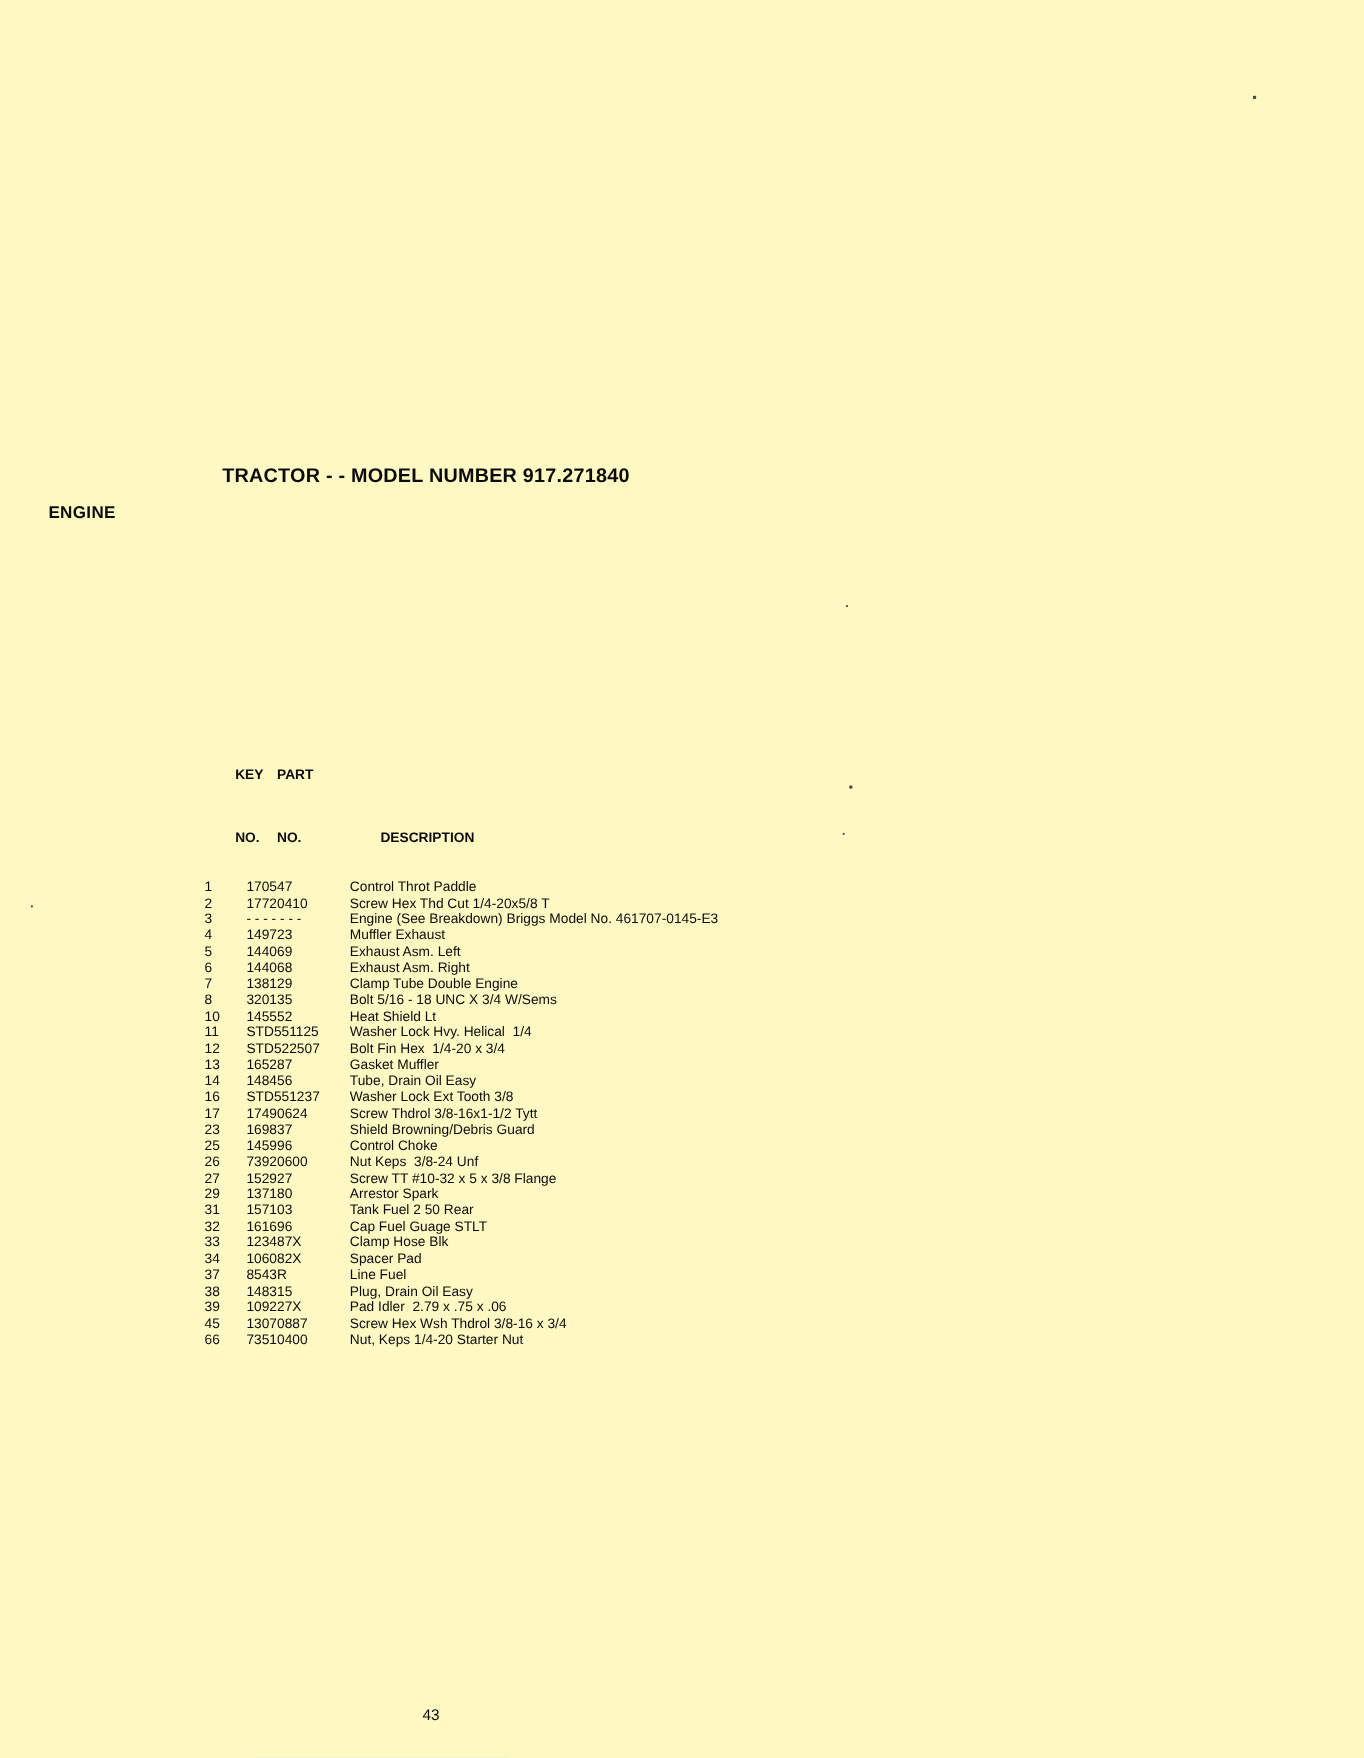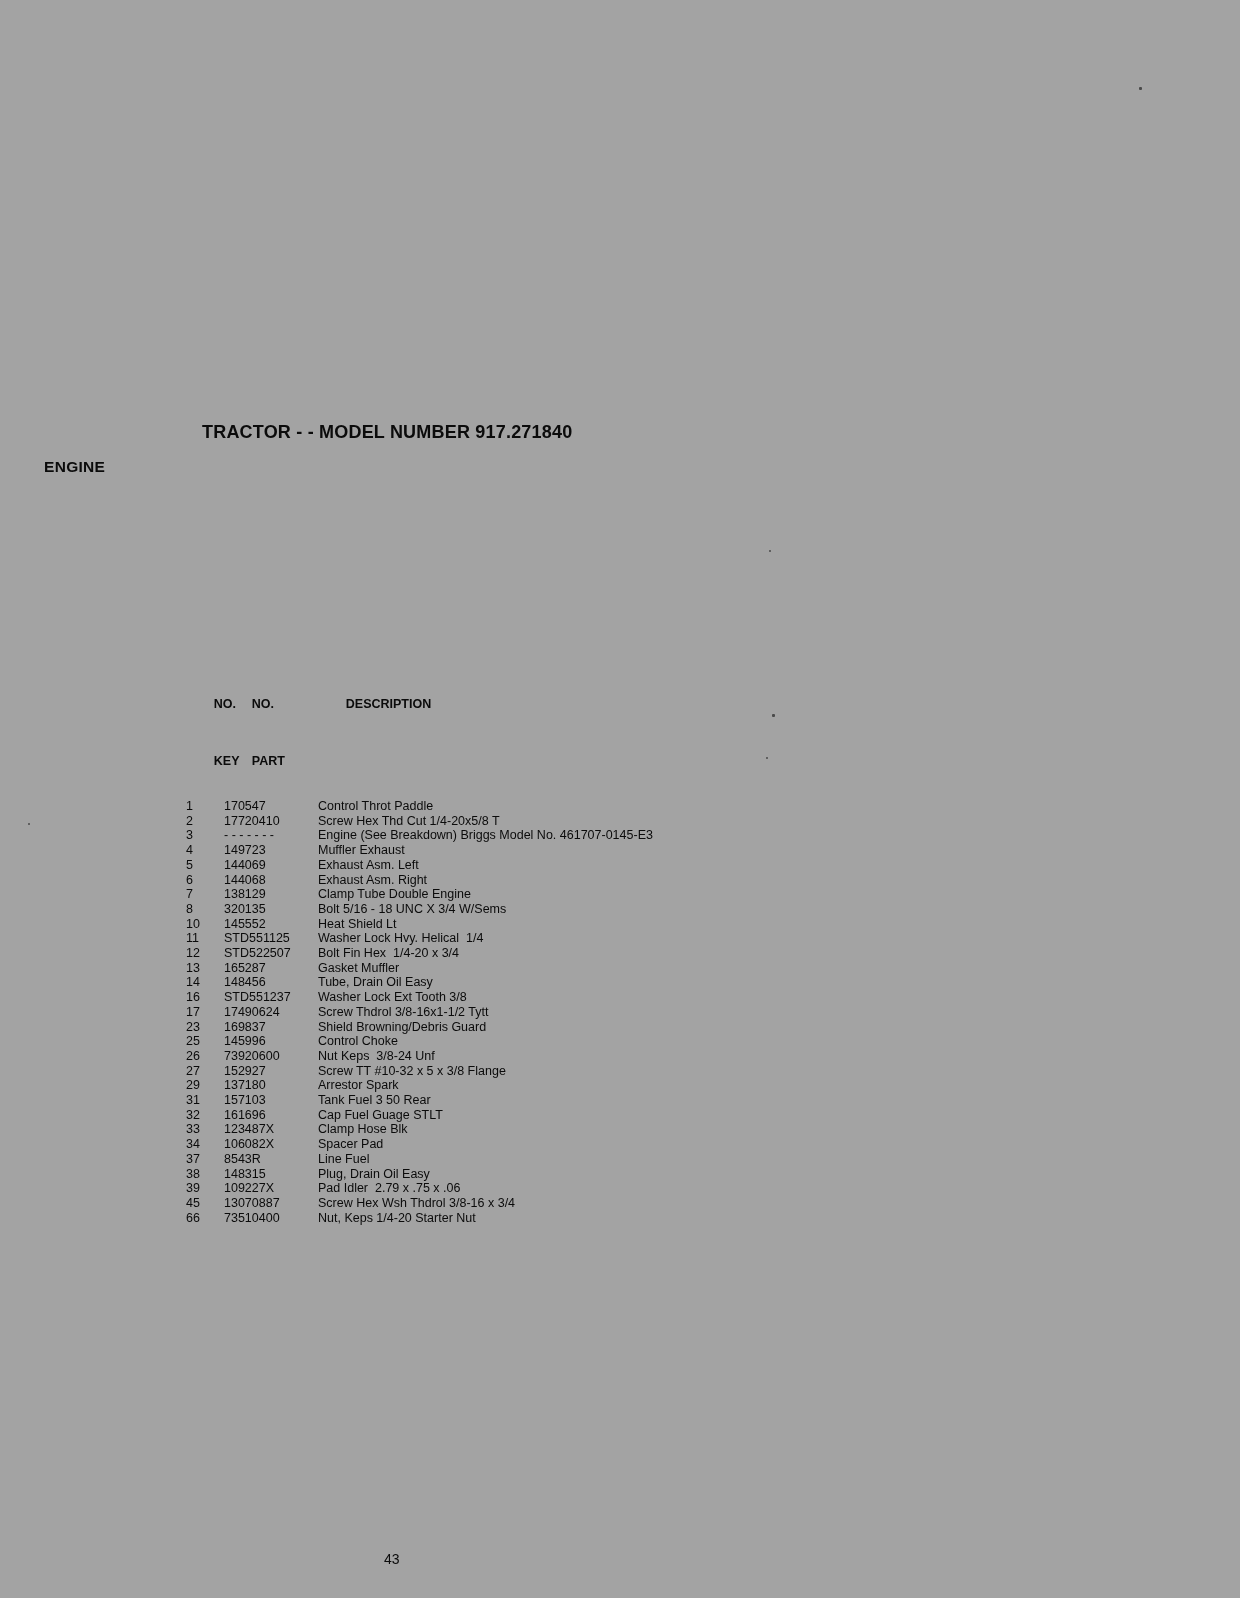--- a/index.html
+++ b/index.html
@@ -1,20 +1,20 @@
 <!DOCTYPE html>
 <html><head>
 <meta charset="utf-8">
 <style>
   html, body { margin: 0; padding: 0; background: #e8e8e8; }
   .page {
     position: relative;
     width: 1240px;
     height: 1598px;
-    background: #a3a3a3;
+    background: #fef9c3;
     font-family: "Liberation Sans", sans-serif;
     color: #0b0b0b;
     overflow: hidden;
     margin: 0 auto;
   }
   .title {
     position: absolute;
     left: 202px;
     top: 422px;
     font-size: 18px;
@@ -83,24 +83,24 @@
 
 <div class="page">
 
   <div class="title">TRACTOR - - MODEL NUMBER 917.271840</div>
 
   <div class="section-label">ENGINE</div>
 
   <div class="parts-table">
     <div class="thead">
       <div class="hrow">
-        <span class="c-key">NO.</span><span class="c-part">NO.</span><span class="c-desc">DESCRIPTION</span>
+        <span class="c-key">KEY</span><span class="c-part">PART</span>
       </div>
       <div class="hrow">
-        <span class="c-key">KEY</span><span class="c-part">PART</span>
+        <span class="c-key">NO.</span><span class="c-part">NO.</span><span class="c-desc">DESCRIPTION</span>
       </div>
     </div>
     <div class="tbody" id="table-body">
         <div class="trow"><span class="c-key">1</span><span class="c-part">170547</span><span class="c-desc">Control Throt Paddle</span></div>
         <div class="trow"><span class="c-key">2</span><span class="c-part">17720410</span><span class="c-desc">Screw Hex Thd Cut 1/4-20x5/8 T</span></div>
         <div class="trow"><span class="c-key">3</span><span class="c-part">- - - - - - -</span><span class="c-desc">Engine (See Breakdown) Briggs Model No. 461707-0145-E3</span></div>
         <div class="trow"><span class="c-key">4</span><span class="c-part">149723</span><span class="c-desc">Muffler Exhaust</span></div>
         <div class="trow"><span class="c-key">5</span><span class="c-part">144069</span><span class="c-desc">Exhaust Asm. Left</span></div>
         <div class="trow"><span class="c-key">6</span><span class="c-part">144068</span><span class="c-desc">Exhaust Asm. Right</span></div>
         <div class="trow"><span class="c-key">7</span><span class="c-part">138129</span><span class="c-desc">Clamp Tube Double Engine</span></div>
@@ -110,21 +110,21 @@
         <div class="trow"><span class="c-key">12</span><span class="c-part">STD522507</span><span class="c-desc">Bolt Fin Hex  1/4-20 x 3/4</span></div>
         <div class="trow"><span class="c-key">13</span><span class="c-part">165287</span><span class="c-desc">Gasket Muffler</span></div>
         <div class="trow"><span class="c-key">14</span><span class="c-part">148456</span><span class="c-desc">Tube, Drain Oil Easy</span></div>
         <div class="trow"><span class="c-key">16</span><span class="c-part">STD551237</span><span class="c-desc">Washer Lock Ext Tooth 3/8</span></div>
         <div class="trow"><span class="c-key">17</span><span class="c-part">17490624</span><span class="c-desc">Screw Thdrol 3/8-16x1-1/2 Tytt</span></div>
         <div class="trow"><span class="c-key">23</span><span class="c-part">169837</span><span class="c-desc">Shield Browning/Debris Guard</span></div>
         <div class="trow"><span class="c-key">25</span><span class="c-part">145996</span><span class="c-desc">Control Choke</span></div>
         <div class="trow"><span class="c-key">26</span><span class="c-part">73920600</span><span class="c-desc">Nut Keps  3/8-24 Unf</span></div>
         <div class="trow"><span class="c-key">27</span><span class="c-part">152927</span><span class="c-desc">Screw TT #10-32 x 5 x 3/8 Flange</span></div>
         <div class="trow"><span class="c-key">29</span><span class="c-part">137180</span><span class="c-desc">Arrestor Spark</span></div>
-        <div class="trow"><span class="c-key">31</span><span class="c-part">157103</span><span class="c-desc">Tank Fuel 3 50 Rear</span></div>
+        <div class="trow"><span class="c-key">31</span><span class="c-part">157103</span><span class="c-desc">Tank Fuel 2 50 Rear</span></div>
         <div class="trow"><span class="c-key">32</span><span class="c-part">161696</span><span class="c-desc">Cap Fuel Guage STLT</span></div>
         <div class="trow"><span class="c-key">33</span><span class="c-part">123487X</span><span class="c-desc">Clamp Hose Blk</span></div>
         <div class="trow"><span class="c-key">34</span><span class="c-part">106082X</span><span class="c-desc">Spacer Pad</span></div>
         <div class="trow"><span class="c-key">37</span><span class="c-part">8543R</span><span class="c-desc">Line Fuel</span></div>
         <div class="trow"><span class="c-key">38</span><span class="c-part">148315</span><span class="c-desc">Plug, Drain Oil Easy</span></div>
         <div class="trow"><span class="c-key">39</span><span class="c-part">109227X</span><span class="c-desc">Pad Idler  2.79 x .75 x .06</span></div>
         <div class="trow"><span class="c-key">45</span><span class="c-part">13070887</span><span class="c-desc">Screw Hex Wsh Thdrol 3/8-16 x 3/4</span></div>
         <div class="trow"><span class="c-key">66</span><span class="c-part">73510400</span><span class="c-desc">Nut, Keps 1/4-20 Starter Nut</span></div>
       </div>
   </div>

